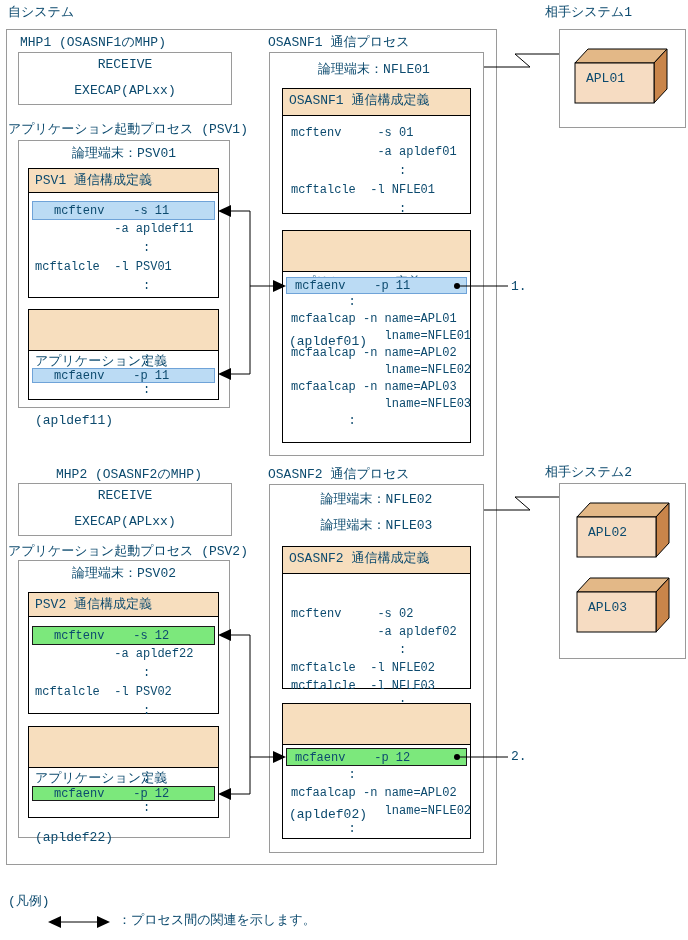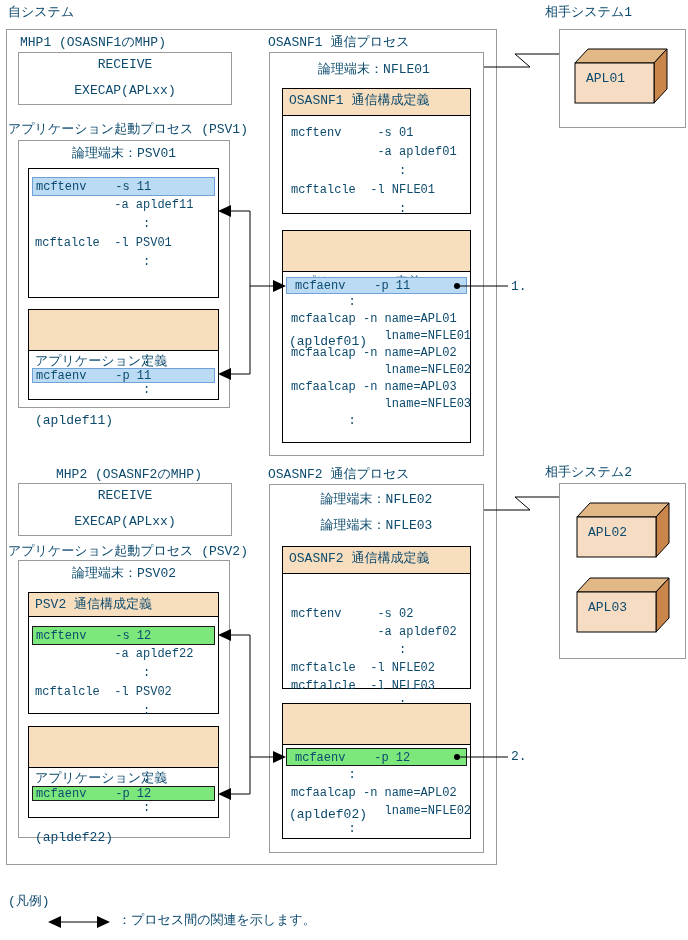--- a/index.html
+++ b/index.html
@@ -17,21 +17,21 @@
   .hdr.h1b{height:27px;}
   .hdr.h2{height:41px;}
   .hdr .hline{line-height:19px;}
   .body{position:relative;box-sizing:border-box;}
   .crow{font-size:12px;white-space:pre;padding-left:6px;box-sizing:border-box;}
   .osa .crow{padding-left:8px;}
   .r19 .crow{height:19px;line-height:19px;}
   .r15 .crow{height:15px;line-height:15px;}
   .r17 .crow{height:17px;line-height:17px;}
   .r18 .crow{height:18px;line-height:18px;}
-  .hl{margin:0 3px;padding-left:3px;border:1px solid #000;}
+  .hl{margin:0 3px;padding-left:21px;border:1px solid #000;}
   .hl-blue{background:var(--hl-blue);border-color:var(--hl-blue-border);}
   .hl-green{background:var(--hl-green);border-color:var(--hl-green-border);}
   .overlay{position:absolute;left:0;top:0;pointer-events:none;}
   .cube{position:absolute;width:102px;height:62px;text-align:center;}
   .cube .cubelabel{position:absolute;left:18px;top:27px;font-size:13px;}
   .cube-front{fill:var(--cube-front);stroke:#000;}
   .cube-top{fill:var(--cube-top);stroke:#000;}
   .cube-side{fill:var(--cube-side);stroke:#000;}
   .conn{stroke:#000;stroke-width:1;fill:none;}
   .ahead{fill:#000;stroke:none;}
@@ -50,20 +50,21 @@
   <div class="label" style="left:20px;top:35px;">MHP1 (OSASNF1のMHP)</div>
   <div class="gbox" style="left:18px;top:52px;width:214px;height:53px;"></div>
   <div class="label centered" style="left:18px;top:57px;width:214px;">RECEIVE</div>
   <div class="label centered" style="left:18px;top:83px;width:214px;">EXECAP(APLxx)</div>
 
   <div class="label" style="left:8px;top:122px;">アプリケーション起動プロセス (PSV1)</div>
   <div class="gbox" style="left:18px;top:140px;width:212px;height:268px;"></div>
   <div class="label centered" style="left:18px;top:146px;width:212px;">論理端末：PSV01</div>
 
   <div class="defbox" style="left:28px;top:168px;width:191px;height:130px;">
+    <div class="hdr h1">PSV1 通信構成定義</div>
     <div class="body r19" style="padding-top:8px;">
       <div class="crow hl hl-blue">mcftenv    -s 11</div>
       <div class="crow">           -a apldef11</div>
       <div class="crow">               :</div>
       <div class="crow">mcftalcle  -l PSV01</div>
       <div class="crow">               :</div>
     </div>
   </div>
 
   <div class="defbox" style="left:28px;top:309px;width:191px;height:91px;">

